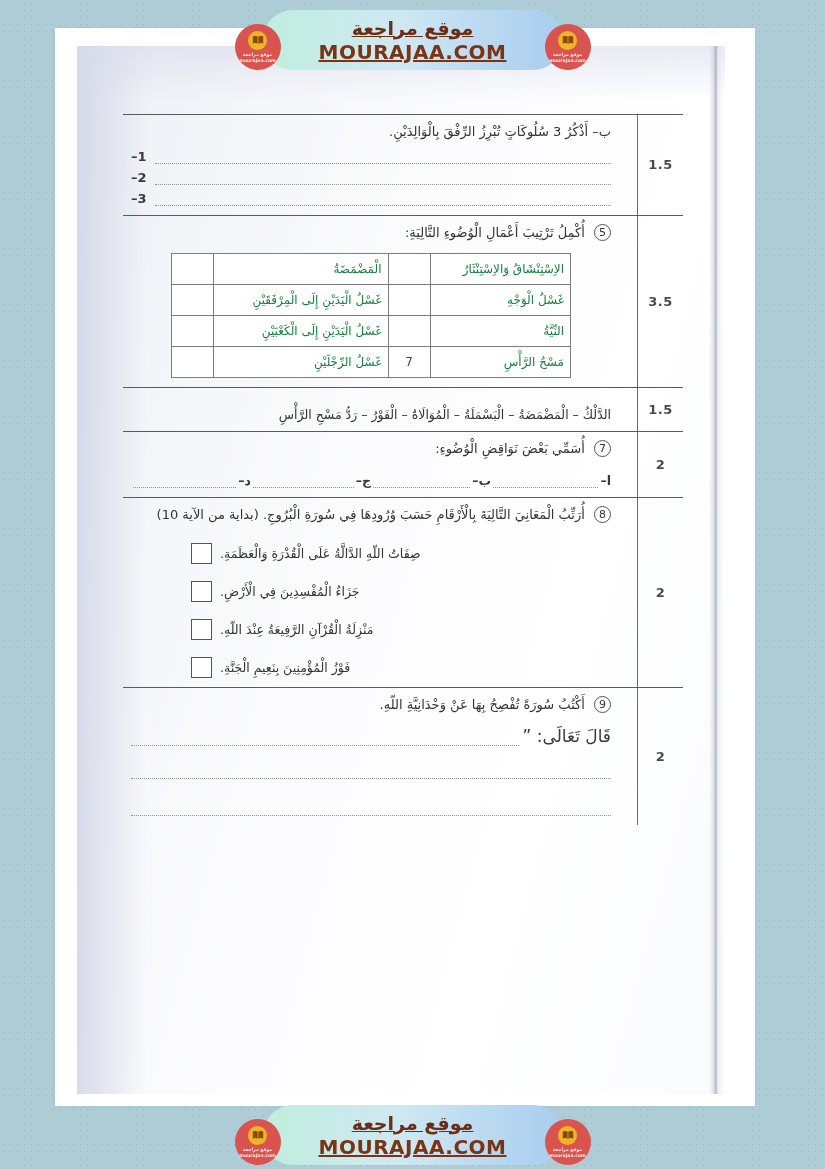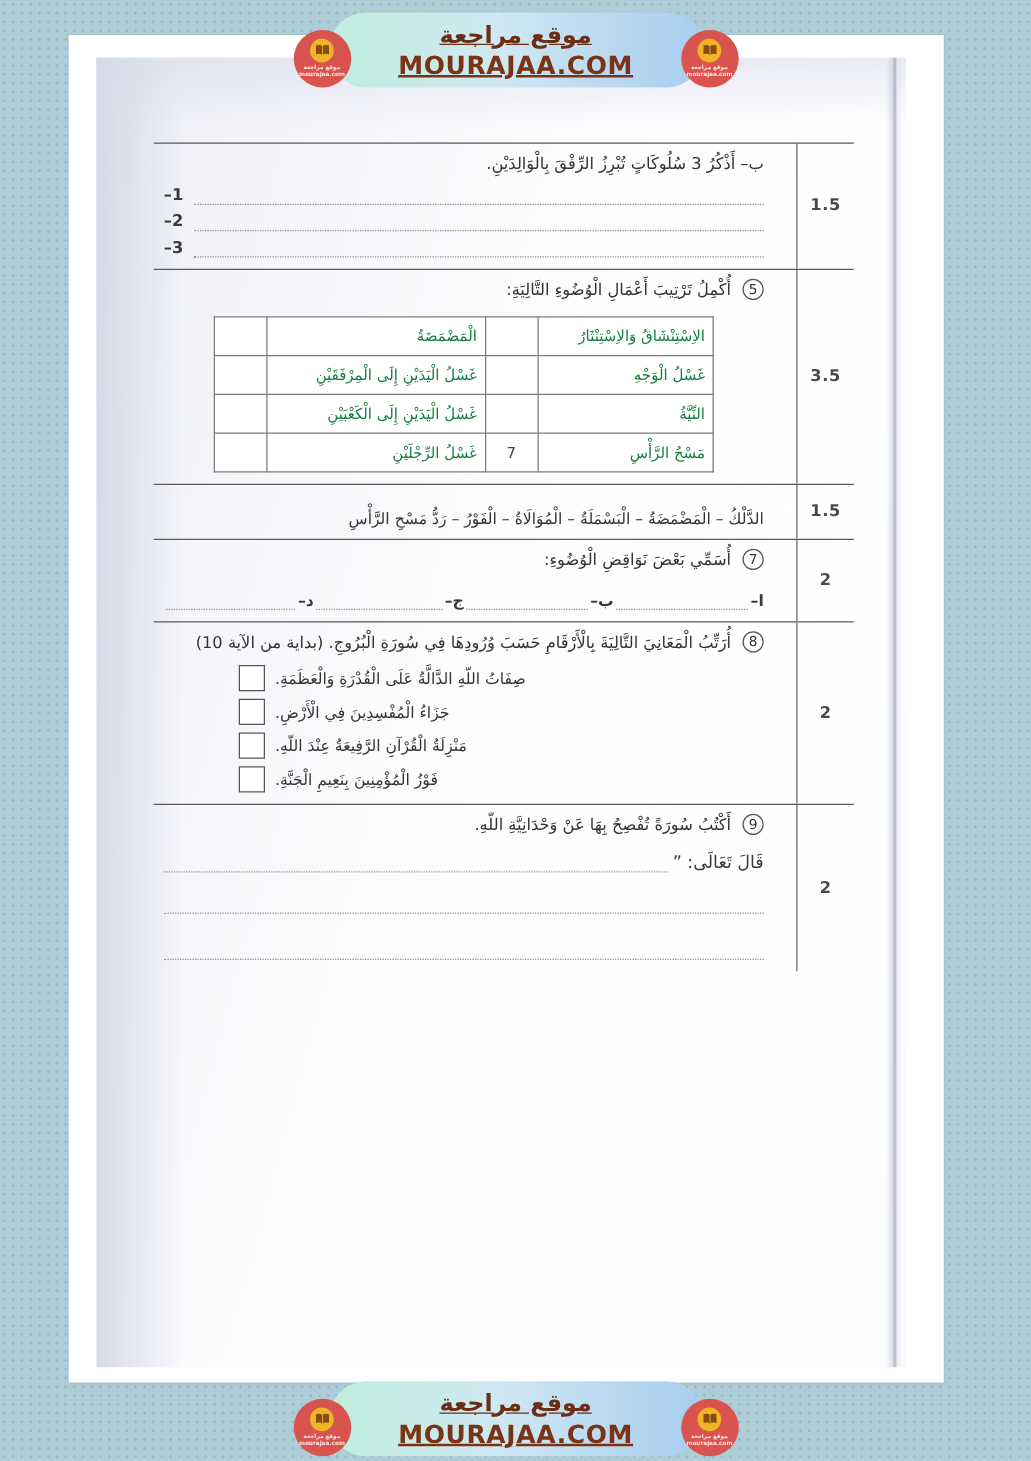--- a/index.html
+++ b/index.html
@@ -170,34 +170,34 @@
   .four-blanks .seg .lb { flex:0 0 auto; font-weight:bold; }
   .four-blanks .seg .fl { flex:1 1 auto; border-bottom:1.6px dotted #909090; height:10px; margin:0 2px;}
 
   
   .chk-item {
     display: flex;
     direction: rtl;
     justify-content: flex-end;
     align-items: center;
     gap: 8px;
-    margin-top: 6px;
+    margin-top: 17px;
     padding-left: 60px;
   }
   .chk-item .txt { font-size: 12.5px; color:#333; white-space: nowrap;}
   .chk-box {
     width: 21px; height: 21px;
     border: 1.3px solid #555;
     background: #fff;
     flex: 0 0 21px;
   }
 
   
   .q9-first { display:flex; direction:rtl; align-items:flex-end; margin-top:10px; font-size:12.5px;}
-  .q9-first .lead { flex:0 0 auto; font-size:14px; padding-left:4px; }
+  .q9-first .lead { flex:0 0 auto; font-size:17px; padding-left:4px; }
   .q9-first .fl { flex:1 1 auto; border-bottom:1.6px dotted #909090; height:11px; }
   .plain-dot { border-bottom:1.6px dotted #909090; height:11px; margin-top:22px;}
   .plain-dot.last { margin-top:26px; }
 
   
   .page-footer {
     position: absolute;
     left: 0; right: 0;
     bottom: 8px;
     height: 48px;

